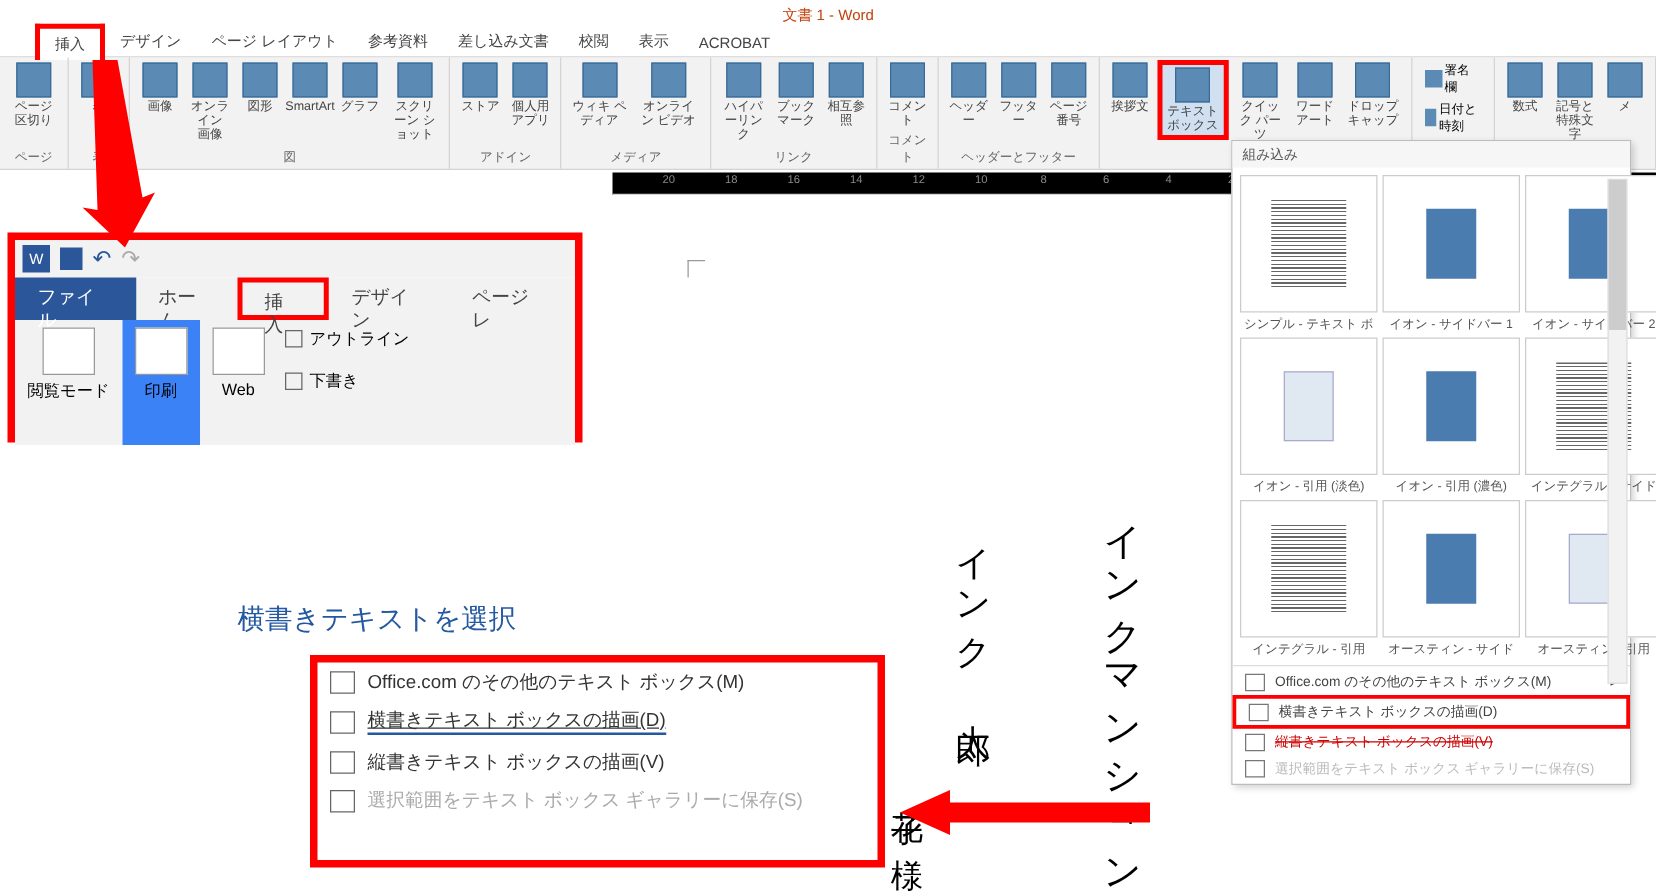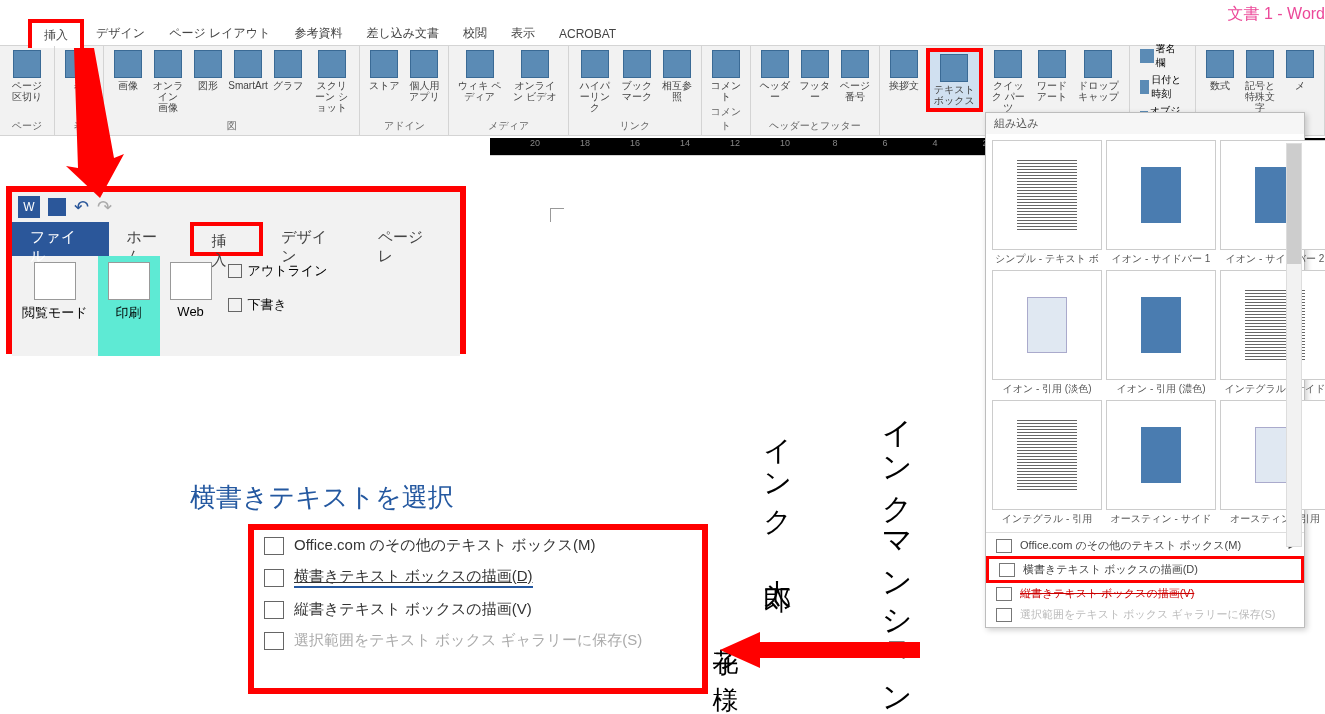--- a/index.html
+++ b/index.html
@@ -1,28 +1,28 @@
 <!DOCTYPE html>
 <html><head>
 <meta charset="utf-8">
 <style>
 * { box-sizing: border-box; margin: 0; padding: 0; }
 body { font-family: 'Yu Gothic', 'Meiryo', sans-serif; font-size: 11px; background: #fff; width: 1325px; height: 714px; overflow: hidden; position: relative; }
 
 
-.titlebar { height: 22px; text-align: right; font-size: 16px; color: #ec4899; padding-top: 4px; }
+.titlebar { height: 22px; text-align: center; font-size: 12px; color: #c2410c; padding-top: 4px; }
 
 
 .tabs { height: 24px; display: flex; align-items: center; padding-left: 28px; border-bottom: 1px solid #d4d4d4; gap: 0; }
 .tab { padding: 4px 12px; font-size: 12px; color: #444; cursor: pointer; }
 .tab.active { background: #fff; border: 4px solid #ff0000; border-bottom: none; }
 
 
 .ribbon { height: 90px; background: #f2f2f2; border-bottom: 1px solid #d4d4d4; display: flex; }
-.rgroup { border-right: 1px solid #d4d4d4; padding: 2px 6px; display: flex; flex-direction: column; justify-content: flex-end; }
+.rgroup { border-right: 1px solid #d4d4d4; padding: 2px 6px; display: flex; flex-direction: column; justify-content: flex-start; }
 .rgroup-items { display: flex; gap: 4px; flex: 1; align-items: flex-start; }
 .rbtn { display: flex; flex-direction: column; align-items: center; justify-content: flex-start; padding: 2px; cursor: pointer; min-width: 36px; }
 .rbtn .ico { width: 28px; height: 28px; background: #5b8bb5; border: 1px solid #3a6a95; display: flex; align-items: center; justify-content: center; font-size: 14px; color: #fff; }
 .rbtn .lbl { font-size: 10px; color: #444; text-align: center; margin-top: 2px; line-height: 1.1; }
 .rgroup-label { font-size: 10px; color: #666; text-align: center; }
 .rbtn.highlighted { border: 4px solid #ff0000; background: #d0e0f0; }
 
 
 .side-btns { display: flex; flex-direction: column; gap: 1px; }
 .side-btn { font-size: 10px; padding: 1px 4px; display: flex; align-items: center; gap: 2px; }
@@ -43,21 +43,21 @@
 .zoom-body { display: flex; height: 100px; background: #f2f2f2; }
 .zoom-btn { display: flex; flex-direction: column; align-items: center; padding: 6px 10px; }
 .zoom-btn .zico { width: 42px; height: 38px; border: 1px solid #999; background: #fff; }
 .zoom-btn .zlbl { font-size: 13px; margin-top: 4px; }
 .zoom-opts { display: flex; flex-direction: column; gap: 16px; padding: 6px; font-size: 13px; }
 .zoom-opt { display: flex; align-items: center; gap: 6px; }
 .chk { width: 14px; height: 14px; border: 1px solid #666; display: inline-block; }
 .chk.on::after { content: '✓'; font-size: 11px; color: #333; }
 
 
-.annotation { position: absolute; top: 480px; left: 190px; font-size: 26px; color: #2458a0; z-index: 40; font-weight: 500; }
+.annotation { position: absolute; top: 480px; left: 190px; font-size: 22px; color: #2458a0; z-index: 40; font-weight: 500; }
 
 
 .menu-box { position: absolute; top: 524px; left: 248px; width: 460px; height: 170px; border: 6px solid #ff0000; background: #fff; z-index: 40; }
 .menu-item { display: flex; align-items: center; gap: 10px; padding: 6px 10px; font-size: 15px; color: #333; }
 .menu-item .mico { width: 20px; height: 18px; border: 1px solid #666; }
 .menu-item.disabled { color: #aaa; }
 .menu-item.underline span { text-decoration: underline; }
 
 
 .arrow2 { position: absolute; top: 632px; left: 720px; width: 200px; height: 36px; z-index: 45; }
@@ -312,21 +312,21 @@
     <div class="zoom-tab">ホーム</div>
     <div class="zoom-tab ins">挿入</div>
     <div class="zoom-tab">デザイン</div>
     <div class="zoom-tab">ページ レ</div>
   </div>
   <div class="zoom-body">
     <div class="zoom-btn">
         <div class="zico"></div>
         <div class="zlbl">閲覧モード</div>
       </div>
-    <div class="zoom-btn" style="background:#5eead4;">
+    <div class="zoom-btn" style="background:#3b82f6;">
         <div class="zico"></div>
         <div class="zlbl">印刷</div>
       </div>
     <div class="zoom-btn">
         <div class="zico"></div>
         <div class="zlbl">Web</div>
       </div>
     <div class="zoom-opts">
       <div class="zoom-opt">
           <span class="chk"></span>

